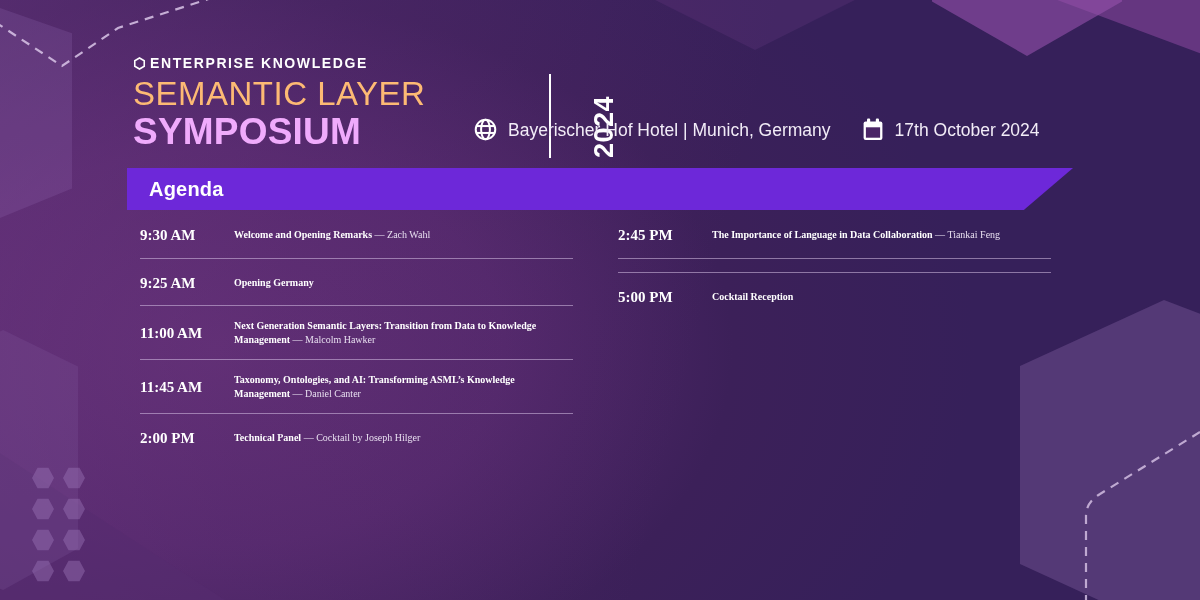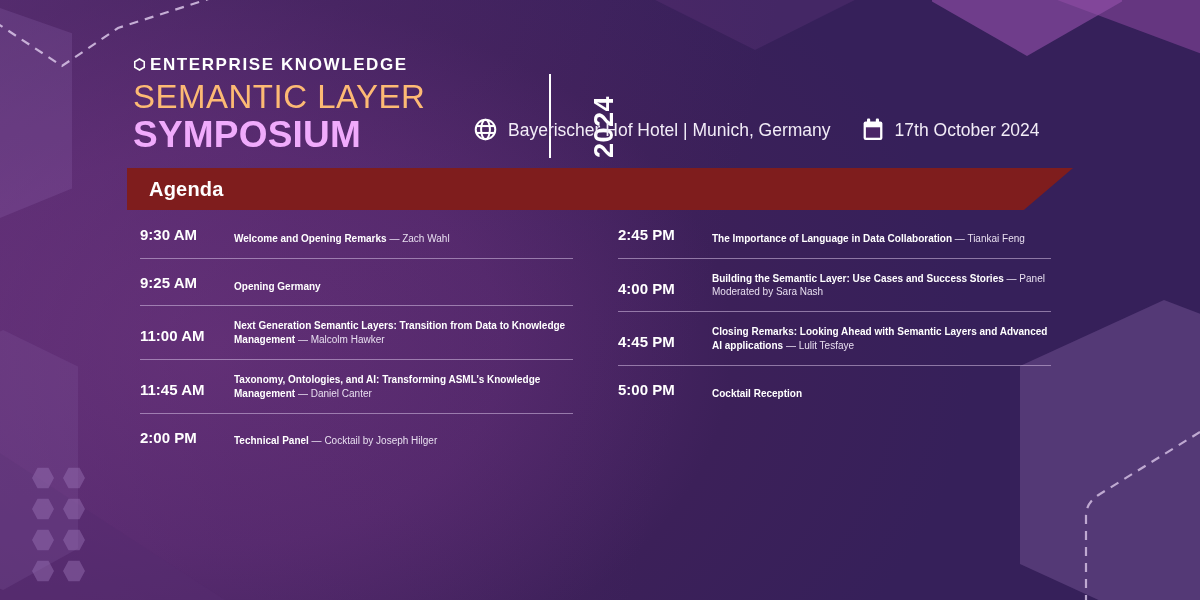--- a/index.html
+++ b/index.html
@@ -109,21 +109,21 @@
   .brandblock {
     position: absolute;
     left: 133px;
     top: 56px;
   }
   .brand-eyebrow {
     display: flex;
     align-items: center;
     gap: 4px;
     color: #ffffff;
-    font-size: 17px;
+    font-size: 14px;
     font-weight: 700;
     letter-spacing: 1.6px;
     line-height: 1;
     margin-bottom: 7px;
   }
   .brand-mark { display: block; }
   .brand-line1 {
     color: #fdba74;
     font-size: 33px;
     font-weight: 400;
@@ -179,21 +179,21 @@
   }
   .meta .spacer { display: inline-block; width: 9px; }
 
   
   .agenda-banner {
     position: absolute;
     left: 127px;
     top: 168px;
     width: 946px;
     height: 42px;
-    background: #7f1d1d;
+    background: #6d28d9;
     clip-path: polygon(0 0, 100% 0, 94.8% 100%, 0 100%);
   }
   .agenda-banner .label {
     position: absolute;
     left: 22px;
     top: 10px;
     color: #ffffff;
     font-size: 20px;
     font-weight: 800;
     letter-spacing: 0.2px;
@@ -207,21 +207,22 @@
     width: 930px;
     display: flex;
     gap: 45px;
   }
   .col { width: 433px; }
 
   .item { position: relative; }
   .item-row {
     display: flex;
     gap: 14px;
-    align-items: flex-end;
+    align-items: center;
+    font-family: Liberation Serif, serif;
   }
   .time {
     flex: 0 0 80px;
     color: #ffffff;
     font-size: 15px;
     font-weight: 700;
     line-height: 1.38;
     white-space: nowrap;
     padding-top: 1px;
   }
@@ -355,31 +356,20 @@
         </div>
       <div class="col">
           <div class="item">
             <div class="item-row">
               <div class="time">2:45 PM</div>
               <div class="desc"><span class="title">The Importance of Language in Data Collaboration</span><span class="speaker"> — Tiankai Feng</span></div>
             </div>
             <div class="sep"></div>
           </div>
           <div class="item">
-            <div class="item-row">
-              <div class="time">4:00 PM</div>
-              <div class="desc"><span class="title">Building the Semantic Layer: Use Cases and Success Stories</span><span class="speaker"> — Panel Moderated by Sara Nash</span></div>
-            </div>
-            <div class="sep"></div>
-          </div>
-          <div class="item">
-            <div class="item-row">
-              <div class="time">4:45 PM</div>
-              <div class="desc"><span class="title">Closing Remarks: Looking Ahead with Semantic Layers and Advanced AI applications</span><span class="speaker"> — Lulit Tesfaye</span></div>
-            </div>
             <div class="sep"></div>
           </div>
           <div class="item">
             <div class="item-row">
               <div class="time">5:00 PM</div>
               <div class="desc"><span class="title">Cocktail Reception</span></div>
             </div>
           </div>
         </div>
     </div>

